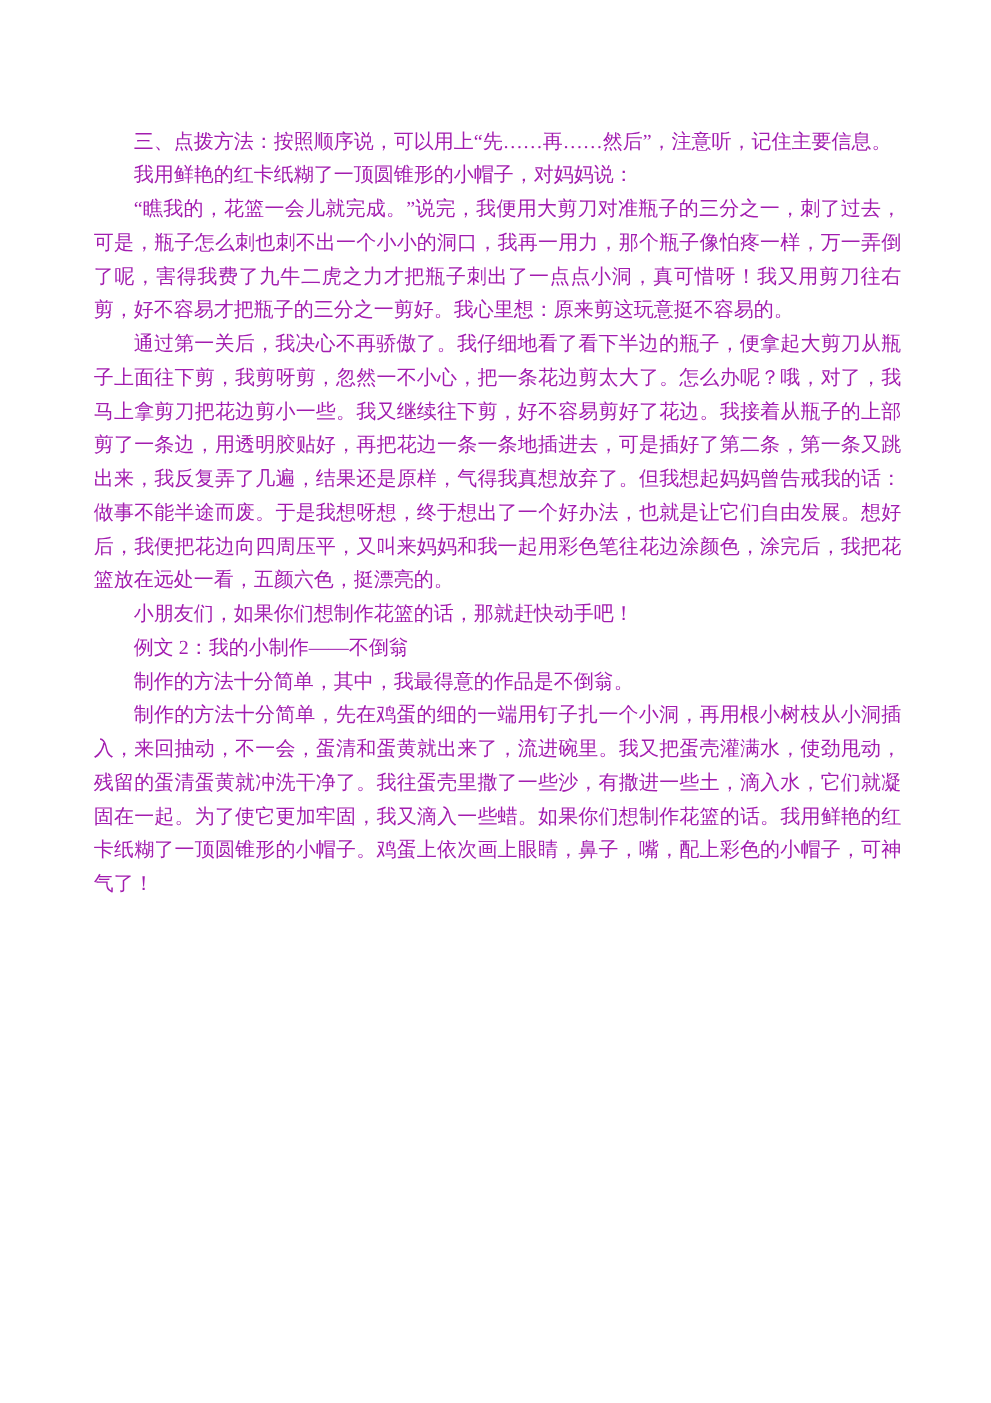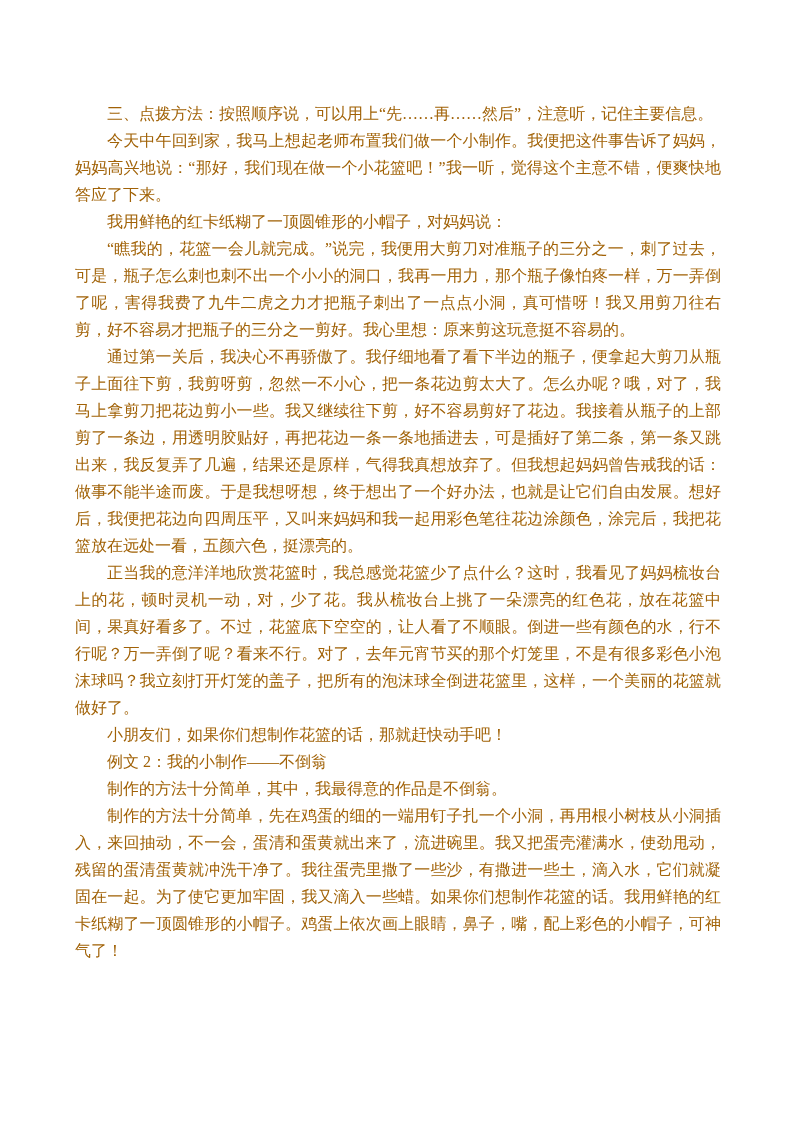--- a/index.html
+++ b/index.html
@@ -14,36 +14,34 @@
   }
   .page {
     box-sizing: border-box;
     width: 793px;
     height: 1122px;
     background: #ffffff;
     padding: 100px 72px 60px 75px;
     font-family: "Liberation Serif", "DejaVu Serif", serif;
     font-size: 16px;
     line-height: 27px;
-    color: #a16207;
+    color: #a21caf;
   }
   .para {
     margin: 0;
     text-indent: 2em;
     text-align: justify;
     word-break: break-all;
   }
 </style>
 </head>
 <body>
 
 <div class="page">
   <p class="para">三、点拨方法：按照顺序说，可以用上“先……再……然后”，注意听，记住主要信息。</p>
-  <p class="para">今天中午回到家，我马上想起老师布置我们做一个小制作。我便把这件事告诉了妈妈，妈妈高兴地说：“那好，我们现在做一个小花篮吧！”我一听，觉得这个主意不错，便爽快地答应了下来。</p>
   <p class="para">我用鲜艳的红卡纸糊了一顶圆锥形的小帽子，对妈妈说：</p>
   <p class="para">“瞧我的，花篮一会儿就完成。”说完，我便用大剪刀对准瓶子的三分之一，刺了过去，可是，瓶子怎么刺也刺不出一个小小的洞口，我再一用力，那个瓶子像怕疼一样，万一弄倒了呢，害得我费了九牛二虎之力才把瓶子刺出了一点点小洞，真可惜呀！我又用剪刀往右剪，好不容易才把瓶子的三分之一剪好。我心里想：原来剪这玩意挺不容易的。</p>
   <p class="para">通过第一关后，我决心不再骄傲了。我仔细地看了看下半边的瓶子，便拿起大剪刀从瓶子上面往下剪，我剪呀剪，忽然一不小心，把一条花边剪太大了。怎么办呢？哦，对了，我马上拿剪刀把花边剪小一些。我又继续往下剪，好不容易剪好了花边。我接着从瓶子的上部剪了一条边，用透明胶贴好，再把花边一条一条地插进去，可是插好了第二条，第一条又跳出来，我反复弄了几遍，结果还是原样，气得我真想放弃了。但我想起妈妈曾告戒我的话：做事不能半途而废。于是我想呀想，终于想出了一个好办法，也就是让它们自由发展。想好后，我便把花边向四周压平，又叫来妈妈和我一起用彩色笔往花边涂颜色，涂完后，我把花篮放在远处一看，五颜六色，挺漂亮的。</p>
-  <p class="para">正当我的意洋洋地欣赏花篮时，我总感觉花篮少了点什么？这时，我看见了妈妈梳妆台上的花，顿时灵机一动，对，少了花。我从梳妆台上挑了一朵漂亮的红色花，放在花篮中间，果真好看多了。不过，花篮底下空空的，让人看了不顺眼。倒进一些有颜色的水，行不行呢？万一弄倒了呢？看来不行。对了，去年元宵节买的那个灯笼里，不是有很多彩色小泡沫球吗？我立刻打开灯笼的盖子，把所有的泡沫球全倒进花篮里，这样，一个美丽的花篮就做好了。</p>
   <p class="para">小朋友们，如果你们想制作花篮的话，那就赶快动手吧！</p>
   <p class="para">例文 2：我的小制作——不倒翁</p>
   <p class="para">制作的方法十分简单，其中，我最得意的作品是不倒翁。</p>
   <p class="para">制作的方法十分简单，先在鸡蛋的细的一端用钉子扎一个小洞，再用根小树枝从小洞插入，来回抽动，不一会，蛋清和蛋黄就出来了，流进碗里。我又把蛋壳灌满水，使劲甩动，残留的蛋清蛋黄就冲洗干净了。我往蛋壳里撒了一些沙，有撒进一些土，滴入水，它们就凝固在一起。为了使它更加牢固，我又滴入一些蜡。如果你们想制作花篮的话。我用鲜艳的红卡纸糊了一顶圆锥形的小帽子。鸡蛋上依次画上眼睛，鼻子，嘴，配上彩色的小帽子，可神气了！</p>
 </div>
 
 </body></html>

